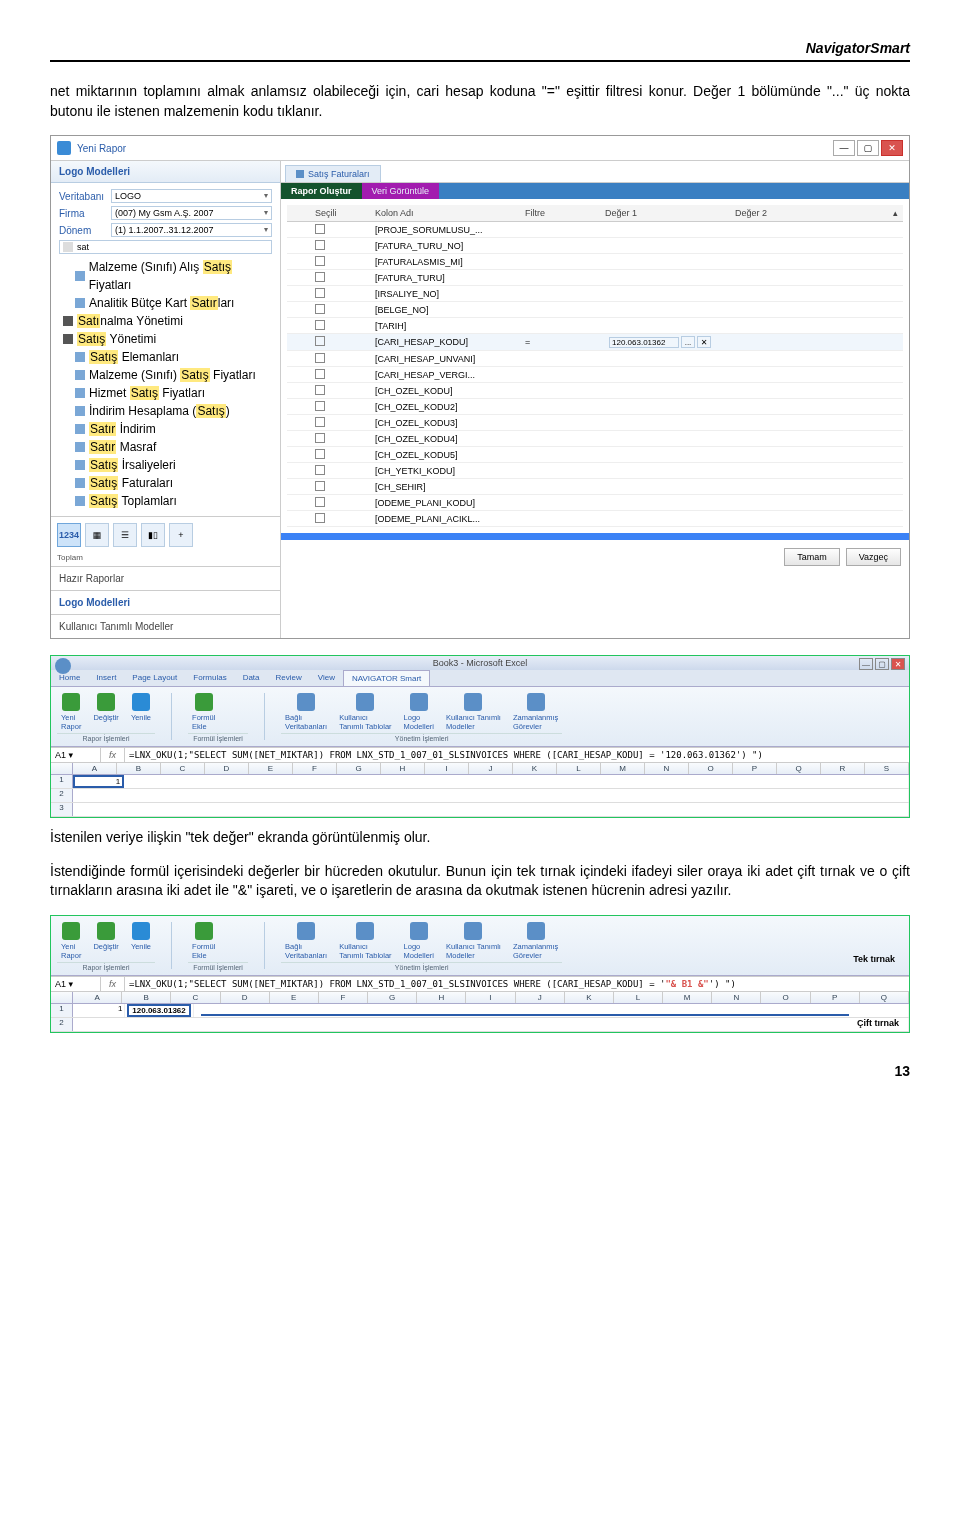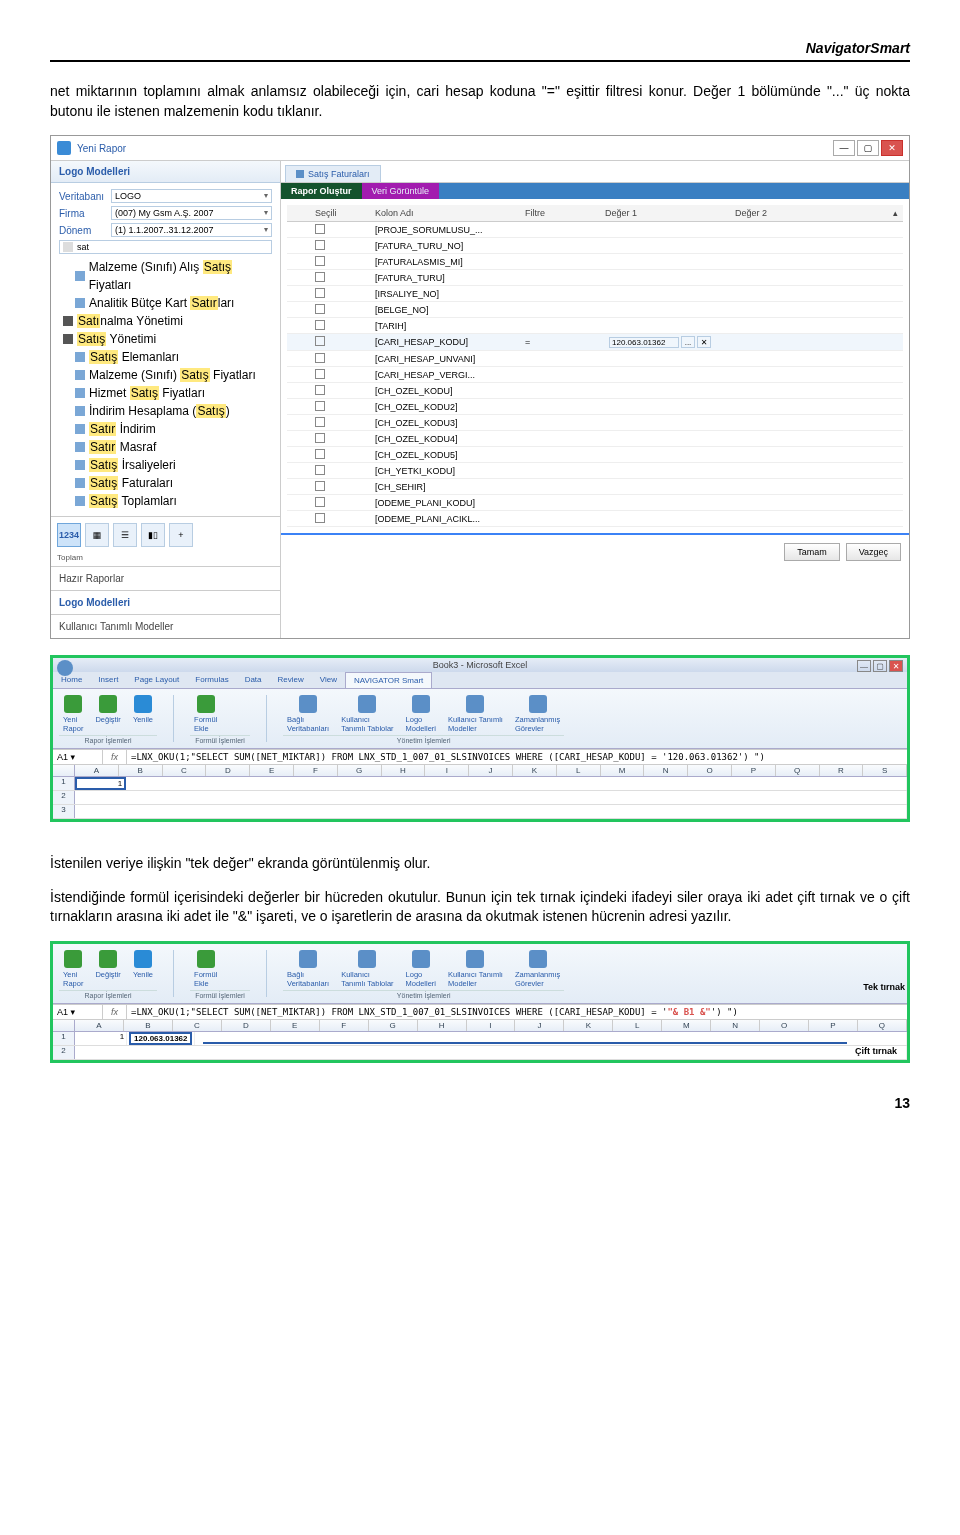--- a/index.html
+++ b/index.html
@@ -52,25 +52,25 @@
   .ghdr div { padding:3px 4px; }
   .c-chk{width:24px;} .c-sec{width:60px;} .c-name{width:150px;} .c-filt{width:80px;} .c-v1{width:130px;} .c-v2{flex:1;} .c-scroll{width:14px;}
   .grow { display:flex; font-size:9px; border-bottom:1px solid #eee; align-items:center; min-height:16px; }
   .grow div { padding:1px 4px; }
   .grow .chk { width:10px; height:10px; border:1px solid #888; display:inline-block; }
   .grow .chk.on::after { content:"✓"; font-size:8px; color:#2a5caa; position:relative; top:-2px; }
   .grow.hl { background:#f0f6fc; }
   .valbox { display:flex; gap:2px; align-items:center;}
   .valbox .vtxt{ border:1px solid #b8cde2; padding:0 2px; font-size:8px; min-width:70px;}
   .valbox .vb{ width:14px;height:12px;border:1px solid #b8cde2;display:flex;align-items:center;justify-content:center;font-size:8px;}
-  .btnrow { display:flex; justify-content:flex-end; gap:6px; padding:8px; border-top:2px solid #3b82f6; }
+  .btnrow { display:flex; justify-content:flex-end; gap:6px; padding:8px; border-top:7px solid #3b82f6; }
   .btn { border:1px solid #aaa; padding:3px 12px; background:linear-gradient(#fefefe,#e6e6e6); font-size:9px; }
 
   
-  .excel { border:3px solid #22c55e; font-size:9px; margin-bottom:32px; position:relative; }
+  .excel { border:1px solid #22c55e; font-size:9px; margin-bottom:10px; position:relative; }
   .ex-title { background:linear-gradient(#e6edf7,#cdd9ec); text-align:center; padding:2px; color:#444; position:relative;}
   .ex-title .orb{position:absolute;left:4px;top:2px;width:16px;height:16px;border-radius:50%;background:#5b8fc7;display:inline-block;}
   .ex-title .winbtns{position:absolute;right:4px;top:2px;display:flex;gap:2px;}
   .ex-title .wb{width:14px;height:12px;border:1px solid #888;font-size:8px;display:flex;align-items:center;justify-content:center;}
   .ex-tabs { display:flex; background:#dfe7f2; border-bottom:1px solid #aac; font-size:8px; }
   .ex-tabs span { padding:3px 8px; color:#2a5caa; }
   .ex-tabs span.active { background:#f4f8fc; border:1px solid #aac; border-bottom:none; }
   .ex-ribbon { display:flex; background:linear-gradient(#f4f8fc,#e3ecf6); border-bottom:1px solid #aac; padding:4px 6px; gap:14px; }
   .rbtn { display:flex; flex-direction:column; align-items:center; font-size:7.5px; color:#2a5caa; padding:2px 4px; }
   .rbtn .ric { width:18px; height:18px; border-radius:3px; margin-bottom:2px; }
@@ -607,17 +607,17 @@
       <div class="cel" style="text-align:right;">1</div>
       <div class="cel"><span class="cellbox">120.063.01362</span></div>
       <div class="cel" style="flex:15;"></div>
     </div>
     <div class="er">
         <div class="rn">2</div>
         <div class="cel" style="flex:17;"></div>
       </div>
     <div class="arrow-long" style="left:150px; right:60px; top:10px; border-top:2px solid #2a5caa;"></div>
   </div>
-  <div class="annot" style="right:2px; top:38px;">Tek tırnak</div>
+  <div class="annot" style="right:14px; top:38px;">Tek tırnak</div>
   <div class="annot" style="right:10px; bottom:4px;">Çift tırnak</div>
 </div>
 
 <div class="page-num">13</div>
 
 </body></html>

